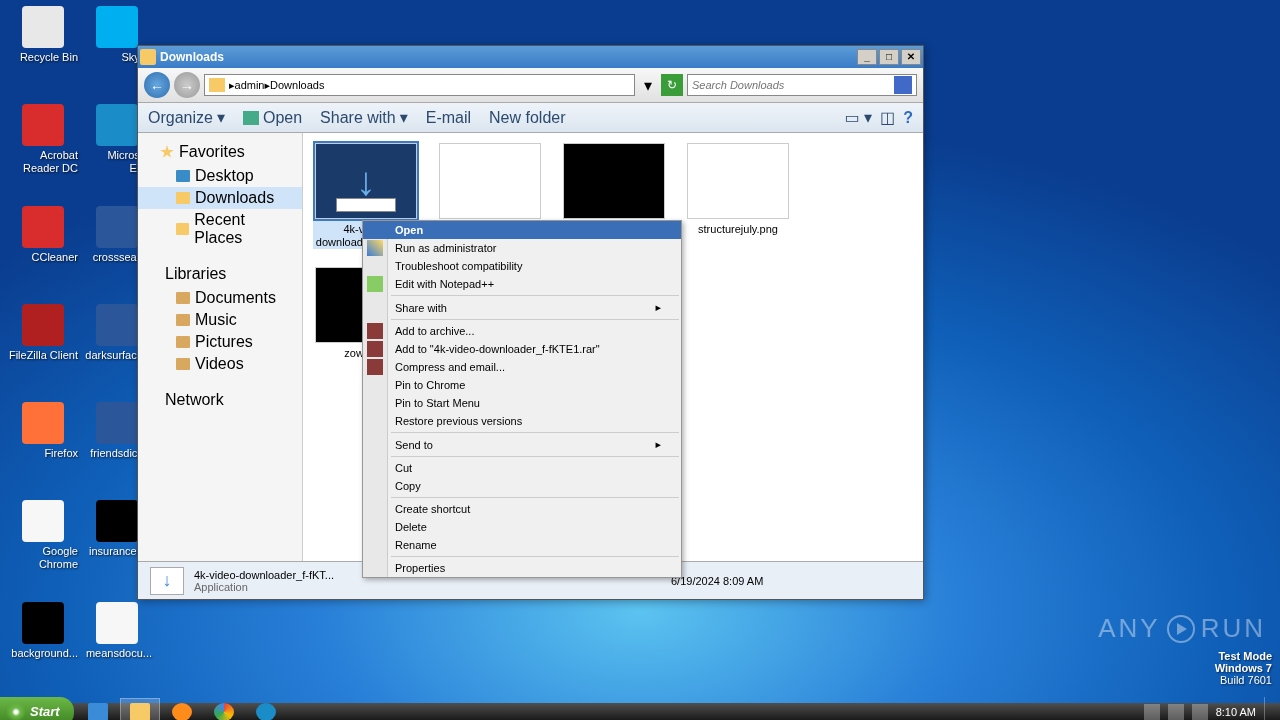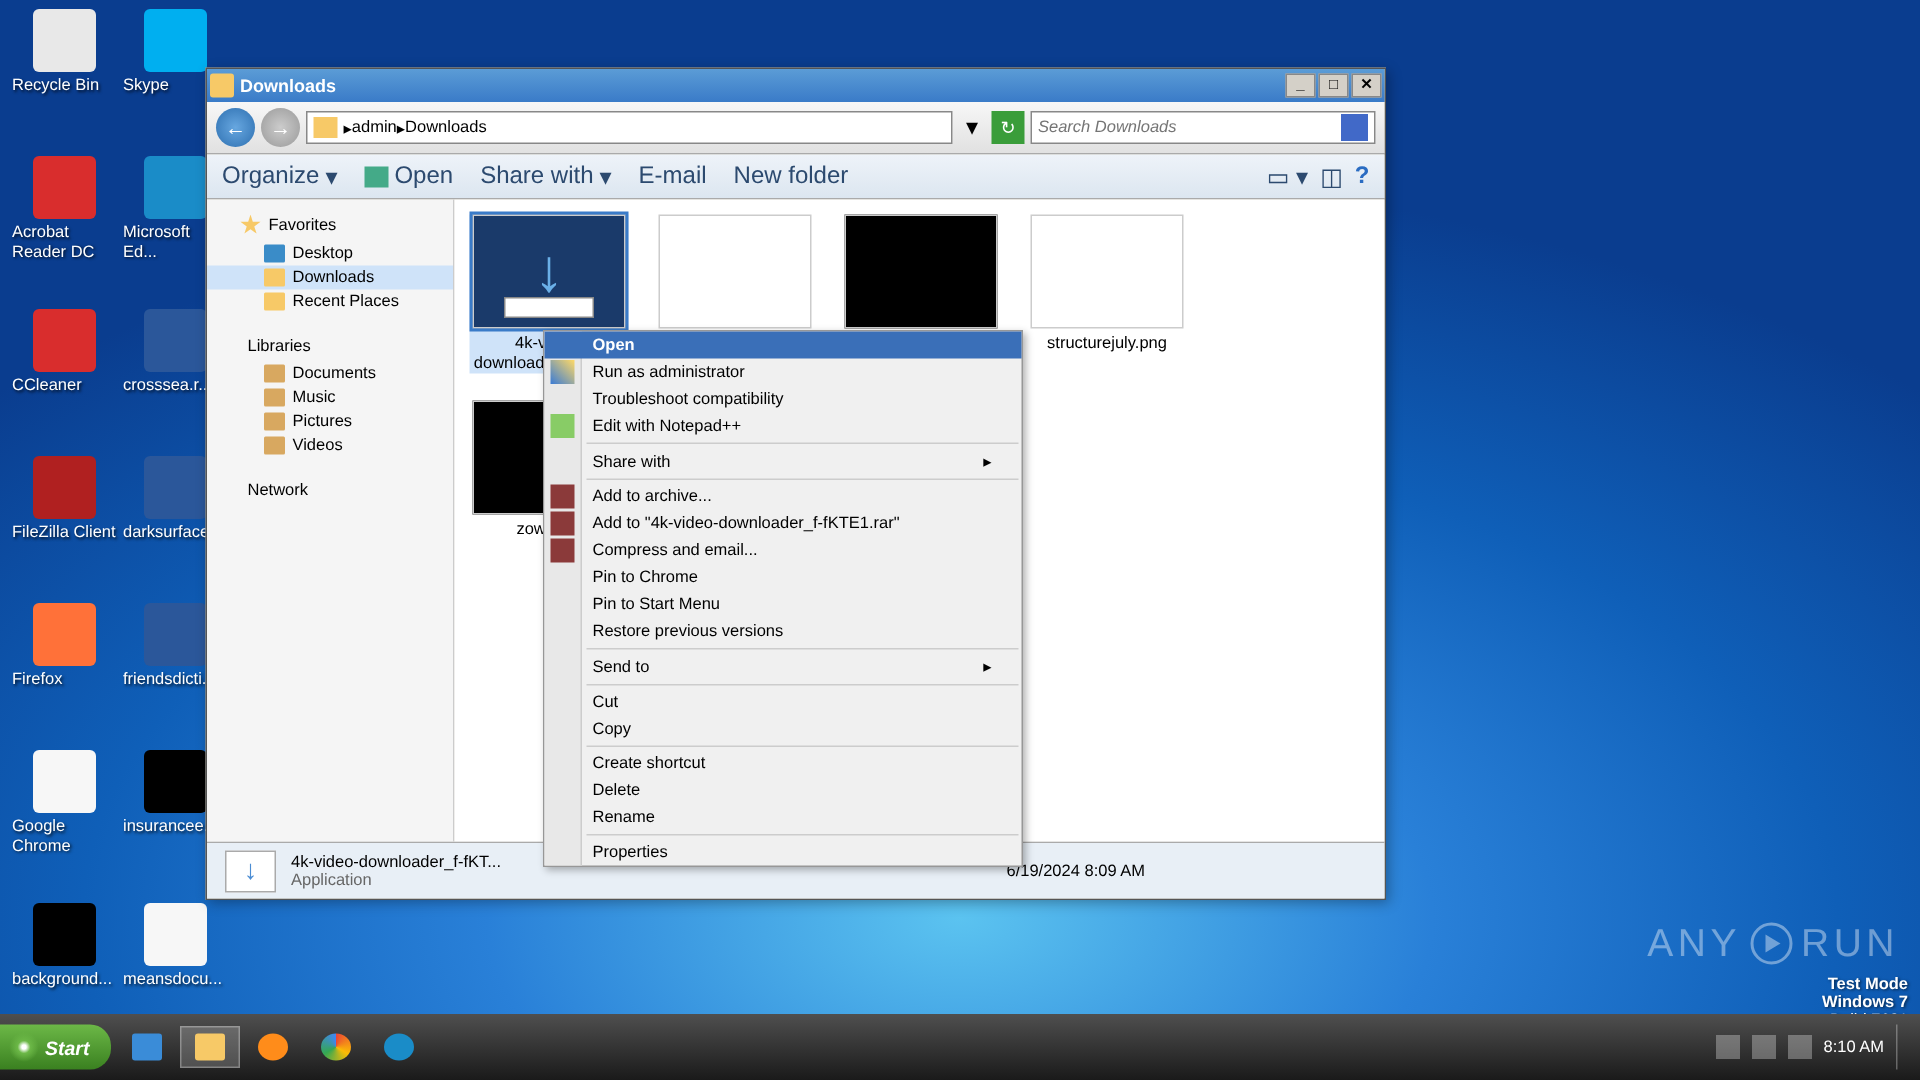--- a/index.html
+++ b/index.html
@@ -1,20 +1,20 @@
 <!DOCTYPE html>
 <html><head>
 <meta charset="utf-8">
 <style>
 * { margin: 0; padding: 0; box-sizing: border-box; font-family: "Segoe UI", Tahoma, sans-serif; }
 body { width: 1280px; height: 720px; overflow: hidden; background: radial-gradient(ellipse 900px 500px at 50% 85%, #5bc3f0 0%, #2980d8 35%, #0f5fb8 65%, #0a3d8f 100%); position: relative; }
 
 
 .desktop { position: absolute; top: 0; left: 0; width: 100%; height: 690px; }
-.di { position: absolute; width: 70px; text-align: left; color: white; font-size: 11px; text-shadow: 1px 1px 2px rgba(0,0,0,.8); cursor: pointer; }
+.di { position: absolute; width: 70px; text-align: right; color: white; font-size: 11px; text-shadow: 1px 1px 2px rgba(0,0,0,.8); cursor: pointer; }
 .di .ico { width: 42px; height: 42px; margin: 0 auto 3px; background: #666; border-radius: 4px; }
 .di .lbl { line-height: 1.2; word-wrap: break-word; }
 
 
 .window { position: absolute; left: 137px; top: 45px; width: 787px; height: 555px; background: #ece9d8; border: 1px solid #555; box-shadow: 2px 2px 8px rgba(0,0,0,.3); }
 .titlebar { height: 22px; background: linear-gradient(#5b9cd6, #3a7bc8); display: flex; align-items: center; padding: 0 2px; color: white; font-size: 12px; font-weight: bold; }
 .titlebar .folder-ico { width: 16px; height: 16px; background: #f7c967; margin-right: 4px; border-radius: 2px; }
 .titlebar .ttext { flex: 1; }
 .winbtns { display: flex; }
 .winbtn { width: 20px; height: 16px; background: #d4d0c8; border: 1px solid #888; margin-left: 2px; font-size: 10px; text-align: center; line-height: 14px; color: black; cursor: pointer; }
@@ -29,21 +29,21 @@
 .searchbox { width: 230px; height: 22px; background: white; border: 1px solid #888; display: flex; align-items: center; padding: 0 4px; font-size: 11px; color: #888; }
 .searchbox input { border: none; outline: none; flex: 1; font-size: 11px; font-style: italic; color: #888; }
 .searchbox .sico { width: 18px; height: 18px; background: #4169c8; }
 
 .toolbar { height: 30px; background: linear-gradient(#eef3f9, #dce6f0); border-bottom: 1px solid #aaa; display: flex; align-items: center; padding: 0 10px; gap: 18px; font-size: 16px; color: #2c4a6f; }
 .tbitem { cursor: pointer; display: flex; align-items: center; gap: 4px; }
 .tbright { margin-left: auto; display: flex; gap: 8px; align-items: center; }
 .tbico { width: 16px; height: 14px; background: #4a8; }
 
 .body { display: flex; height: 428px; }
-.sidebar { width: 165px; background: #f5f5f5; border-right: 1px solid #ccc; padding: 8px 0; font-size: 11px; overflow: hidden; }
+.sidebar { width: 165px; background: #f5f5f5; border-right: 1px solid #ccc; padding: 8px 0; font-size: 16px; overflow: hidden; }
 .sb-section { margin-bottom: 14px; }
 .sb-header { padding: 2px 10px 4px 22px; display: flex; align-items: center; gap: 5px; }
 .sb-header .sico-star { width: 14px; height: 14px; background: #f7c967; clip-path: polygon(50% 0, 61% 35%, 98% 35%, 68% 57%, 79% 91%, 50% 70%, 21% 91%, 32% 57%, 2% 35%, 39% 35%); }
 .sb-item { padding: 2px 10px 2px 38px; display: flex; align-items: center; gap: 5px; cursor: pointer; }
 .sb-item.sel { background: #cfe3f9; }
 .sb-item .sico-f { width: 14px; height: 12px; background: #f7c967; border-radius: 1px; }
 
 .content { flex: 1; background: white; padding: 10px; display: flex; gap: 18px; flex-wrap: wrap; align-content: flex-start; }
 .file { width: 106px; text-align: center; font-size: 11px; cursor: pointer; }
 .file .thumb { width: 102px; height: 76px; margin: 0 auto 4px; background: #eee; border: 1px solid #ccc; }
@@ -65,21 +65,21 @@
 .ctxmenu { position: absolute; left: 362px; top: 220px; width: 320px; background: #f0f0f0; border: 1px solid #979797; box-shadow: 2px 2px 5px rgba(0,0,0,.3); font-size: 11px; z-index: 100; }
 .ctxmenu .strip { position: absolute; left: 0; top: 0; bottom: 0; width: 25px; background: #e8e8e8; border-right: 1px solid #ccc; }
 .cmi { position: relative; padding: 3px 20px 3px 32px; cursor: pointer; display: flex; align-items: center; }
 .cmi.hl { background: #3a6fb8; color: white; font-weight: bold; }
 .cmi.bold { font-weight: bold; }
 .cmi .cico { position: absolute; left: 4px; width: 16px; height: 16px; }
 .cmi .arrow { margin-left: auto; }
 .csep { margin: 2px 2px 2px 28px; border-top: 1px solid #ccc; }
 
 
-.taskbar { position: absolute; bottom: 0; left: 0; right: 0; height: 44px; background: linear-gradient(#4f4f4f, #1a1a1a); display: flex; align-items: center; }
+.taskbar { position: absolute; bottom: 0; left: 0; right: 0; height: 17px; background: linear-gradient(#4f4f4f, #1a1a1a); display: flex; align-items: center; }
 .startbtn { height: 30px; padding: 0 14px 0 6px; background: linear-gradient(#6cb847, #3a8020); color: white; font-size: 13px; font-style: italic; font-weight: bold; display: flex; align-items: center; gap: 4px; border-radius: 0 14px 14px 0; cursor: pointer; }
 .startorb { width: 20px; height: 20px; background: radial-gradient(#fff 10%, #6cb847 30%, transparent 70%); border-radius: 50%; }
 .tbicons { display: flex; gap: 2px; margin-left: 4px; }
 .tbicon { width: 40px; height: 28px; display: flex; align-items: center; justify-content: center; cursor: pointer; }
 .tbicon.active { background: rgba(255,255,255,.2); border: 1px solid rgba(255,255,255,.3); }
 .tbicon .ic { width: 20px; height: 18px; border-radius: 2px; }
 .tray { margin-left: auto; display: flex; align-items: center; color: white; font-size: 11px; padding-right: 4px; gap: 8px; }
 .tray .ticon { width: 16px; height: 16px; background: rgba(255,255,255,.3); }
 .showdesk { width: 12px; height: 30px; border-left: 1px solid rgba(255,255,255,.3); cursor: pointer; }
 

